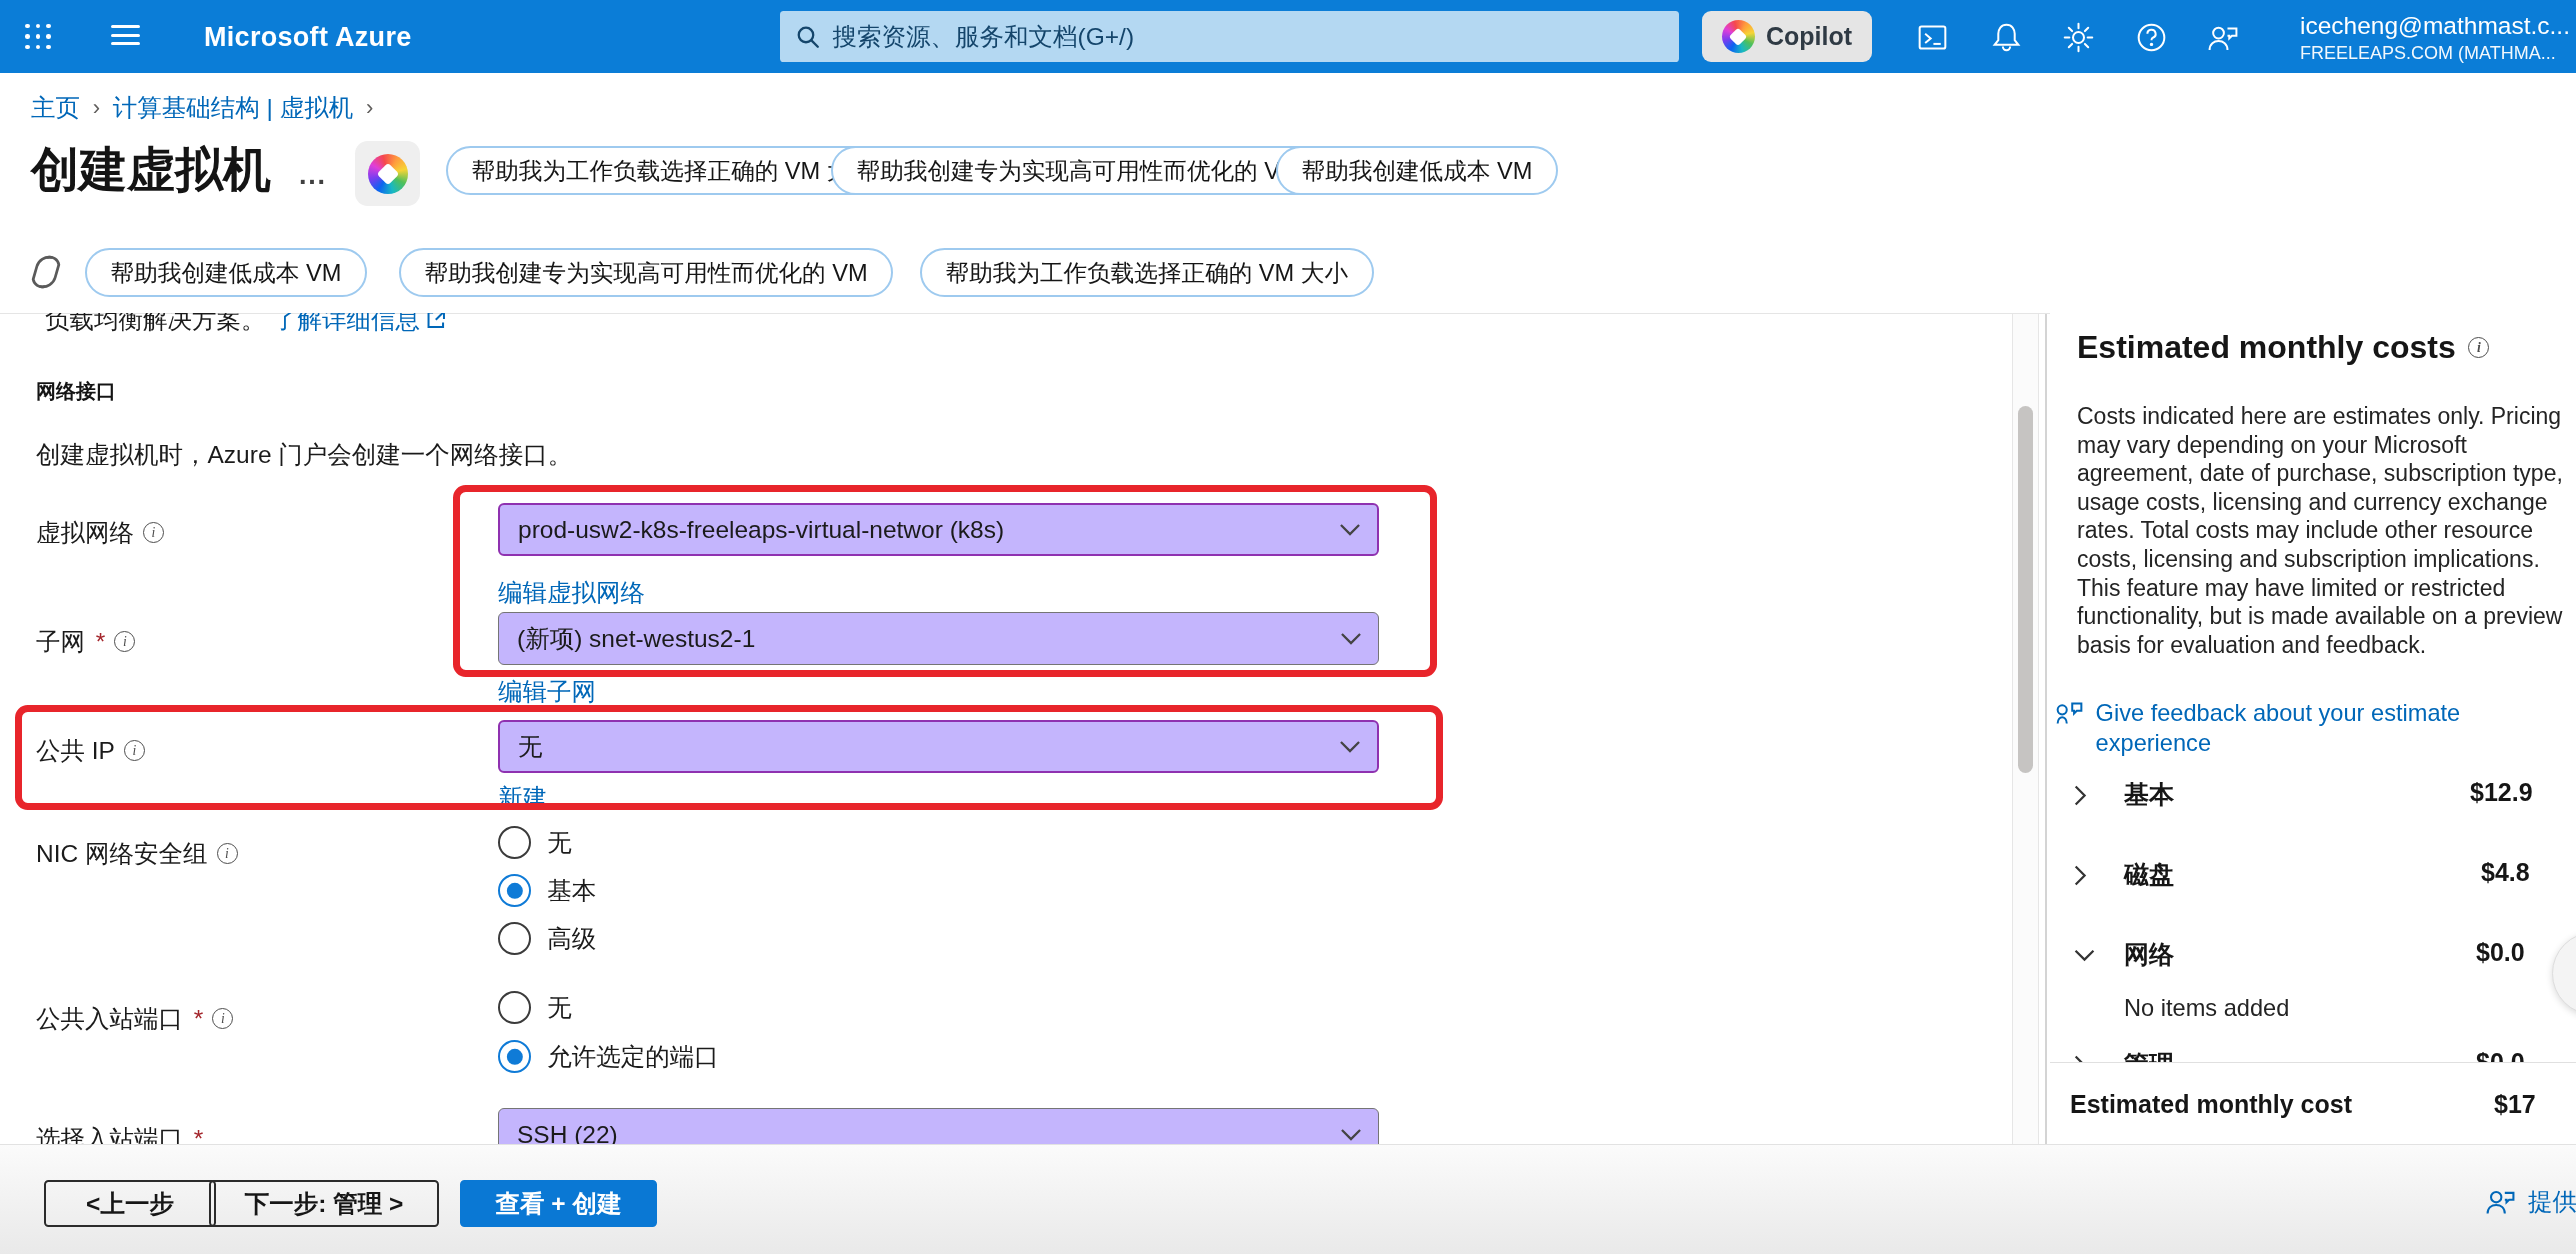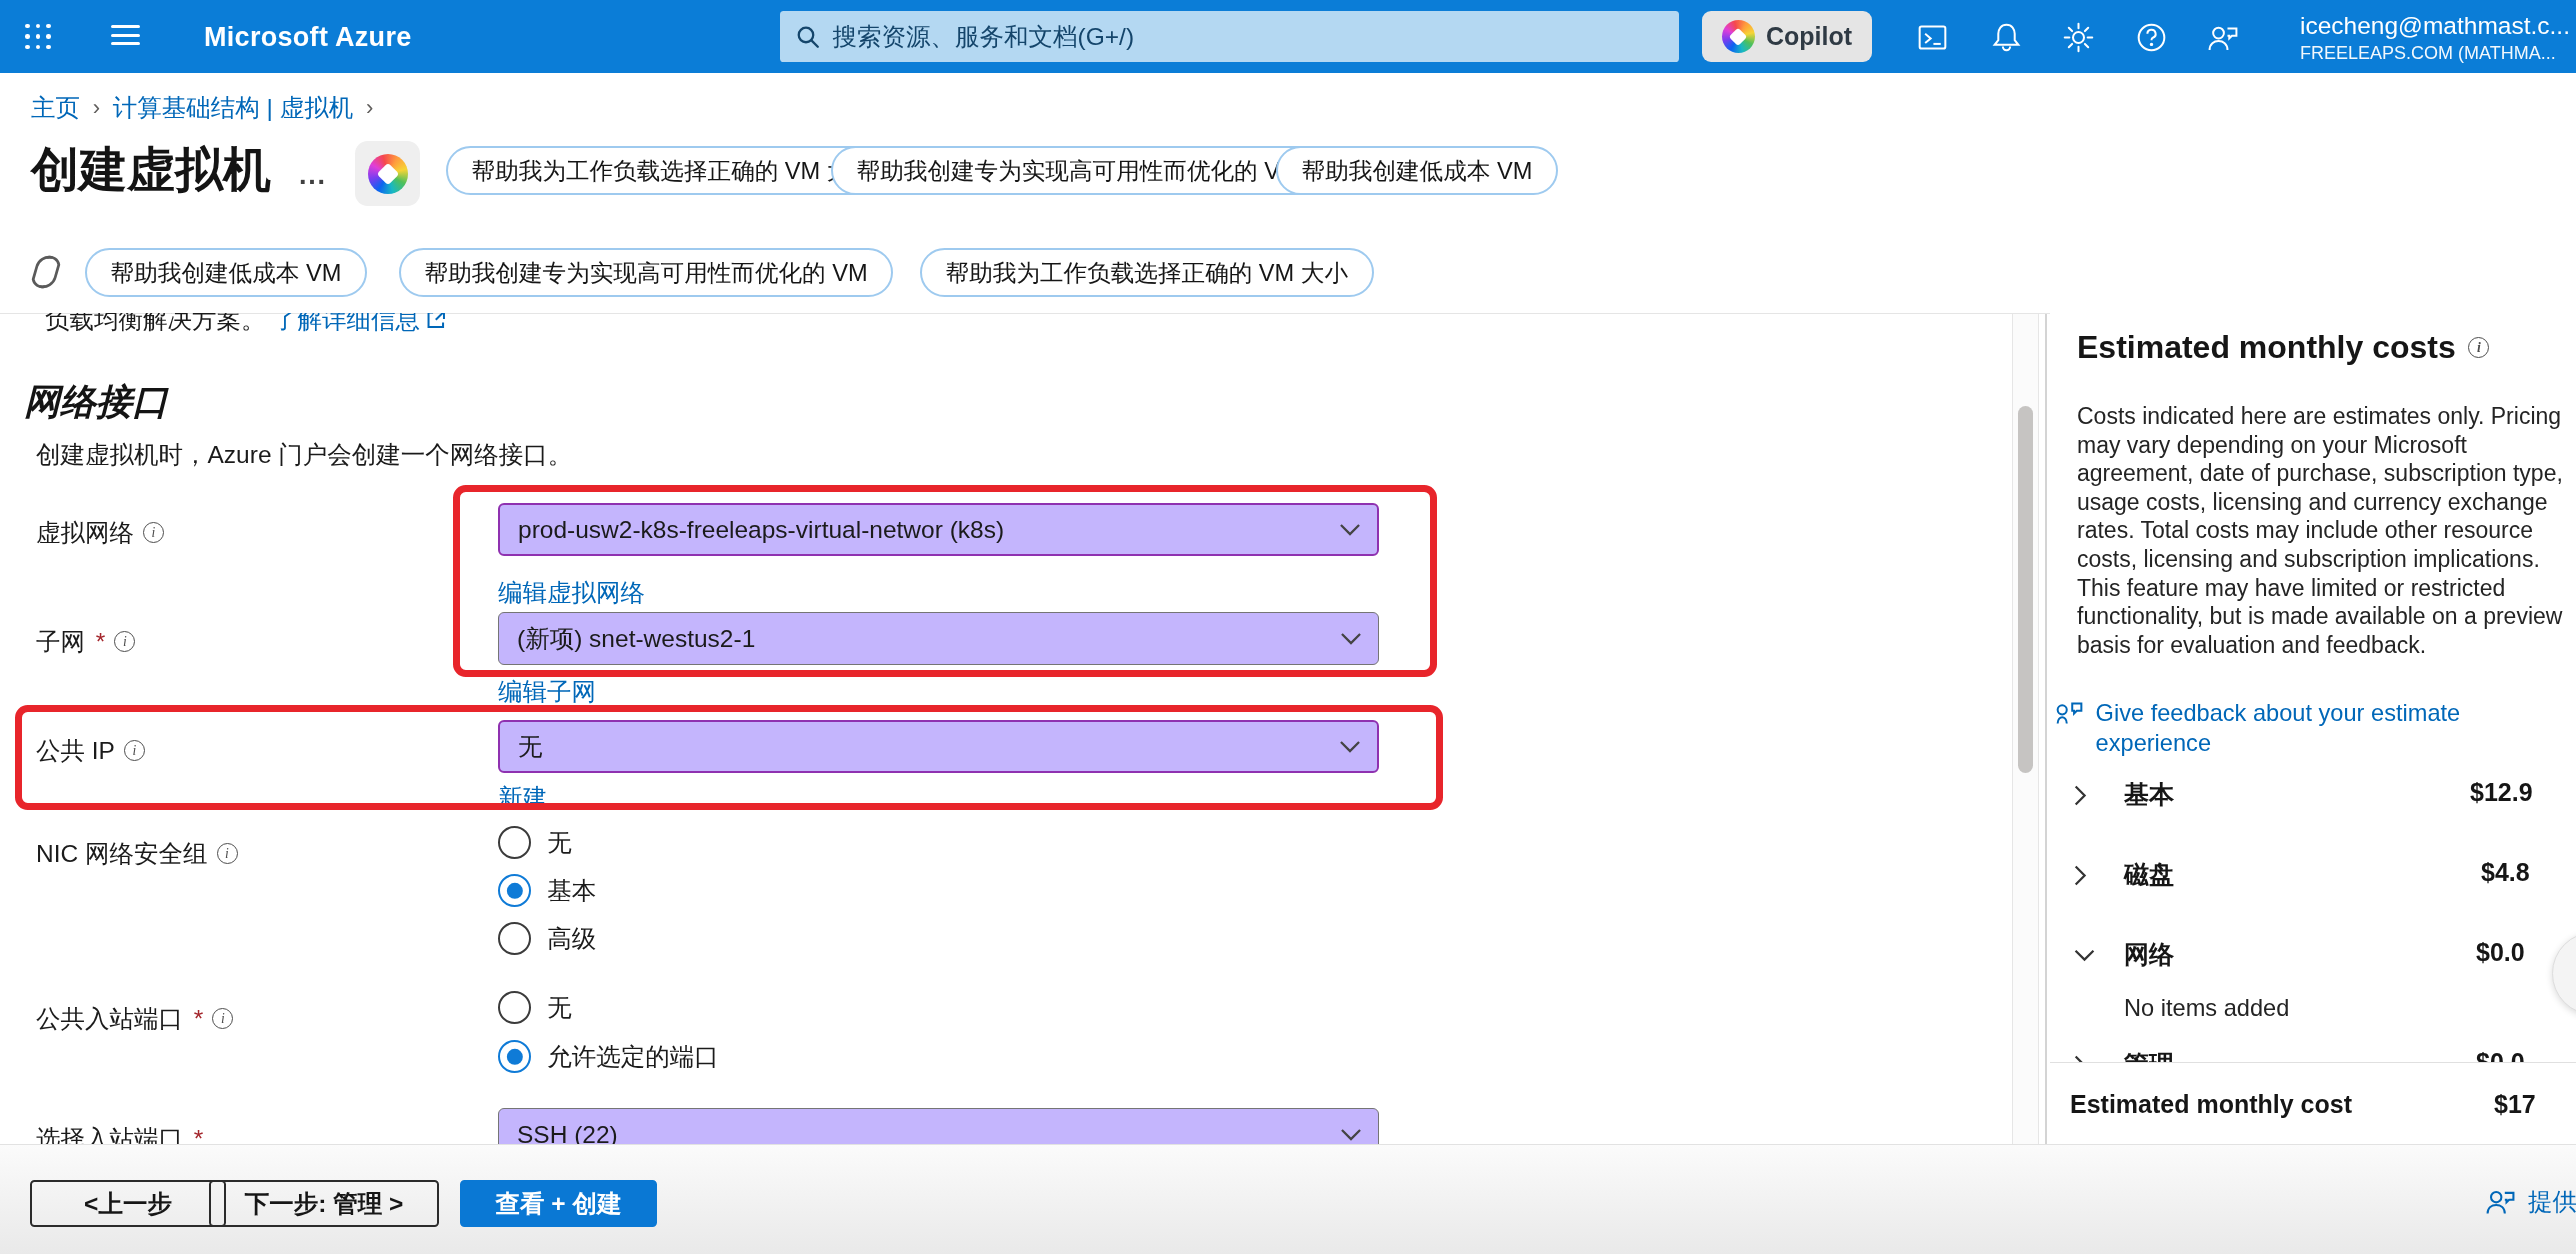--- a/index.html
+++ b/index.html
@@ -225,21 +225,21 @@
   <div class="content">
 
     <div class="abs" style="left:45px; top:-10px; font-size:24.5px; color:#1b1b1b;">负载均衡解决方案。</div>
     <a class="blink abs" style="left:273px; top:-10px;">了解详细信息</a>
     <svg class="abs" style="left:424px; top:-5.4px;" width="23.6" height="23.6" viewBox="0 0 26 26" fill="none" stroke="#0067b8" stroke-width="2.2">
       <path d="M10 5 H5 V21 H21 V16"></path>
         <polyline points="14,4 22,4 22,12"></polyline>
         <line x1="22" y1="4" x2="13" y2="13"></line>
     </svg>
 
-    <div class="abs" style="left:24px; top:65px; font-size:36px; font-weight:700; color:#141414;font-style:italic;">网络接口</div>
+    <div class="abs" style="left:36px; top:65px; font-size:20px; font-weight:700; color:#141414;">网络接口</div>
     <div class="abs" style="left:36px; top:125px; font-size:24.5px; color:#1b1b1b;">创建虚拟机时，Azure 门户会创建一个网络接口。</div>
 
     <div class="lbl abs" style="left:36px; top:203px;">
       <span>虚拟网络</span>
         <span class="info"></span>
     </div>
     <div class="dd focus" style="top:190px;">
       <span>prod-usw2-k8s-freeleaps-virtual-networ (k8s)</span>
       <svg class="chev" width="22" height="13.6" viewBox="0 0 24 15">
         <polyline points="2,2 12,12 22,2" fill="none" stroke="#444" stroke-width="2.5"></polyline>
@@ -372,21 +372,21 @@
     </div>
     <div class="panel-sep"></div>
 
     <div class="total-label">Estimated monthly cost</div>
     <div class="total-value">$17</div>
   </div>
 
   <div class="float-circle"></div>
 
   <div class="footer">
-    <button class="fbtn" style="left:30px; width:196px;">&lt;上一步</button>
+    <button class="fbtn" style="left:44px; width:172px;">&lt;上一步</button>
     <button class="fbtn" style="left:209px; width:230px;">下一步: 管理 &gt;</button>
     <button class="fbtn primary" style="left:460px; width:197px;">查看 + 创建</button>
     <div class="foot-fb">
       <svg width="33" height="31" viewBox="0 0 38 36" fill="none" stroke="#0067b8" stroke-width="2.4">
         <circle cx="14" cy="13" r="6"></circle>
           <path d="M4 32 c0 -7 5 -10 10 -10 s10 3 10 10"></path>
         <polyline points="24,8 34,8 34,16 29,16 26,19 26,16 24,16"></polyline>
       </svg>
       <span>提供反馈</span>
     </div>

